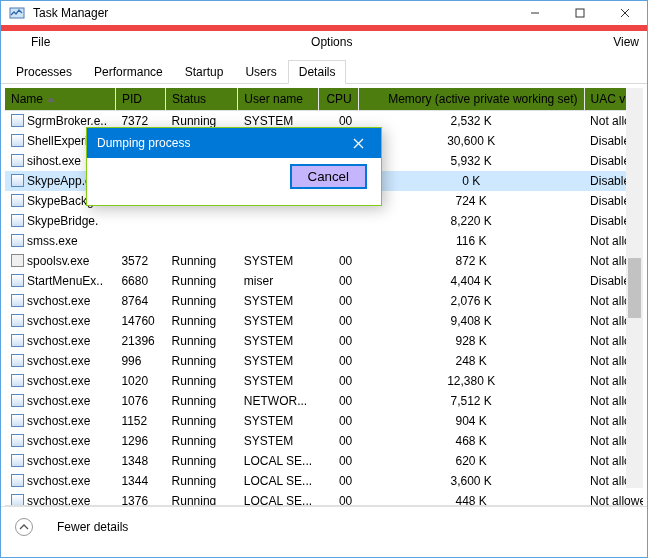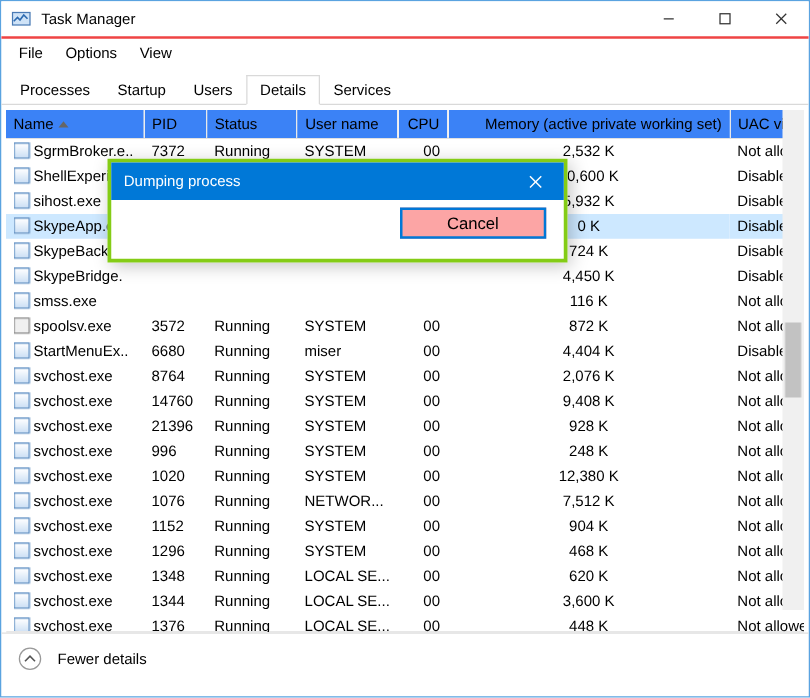--- a/index.html
+++ b/index.html
@@ -14,40 +14,41 @@
     position: relative;
     border: 1px solid #5aa3e0;
   }
   
   .titlebar {
     height: 30px;
     background: #fff;
     display: flex;
     align-items: center;
     padding-left: 8px;
-    border-bottom: 2px solid #ef4444;
+    border-bottom: 6px solid #ef4444;
   }
   .titlebar .app-icon {
     width: 16px; height: 16px;
     margin-right: 8px;
     display: flex; align-items:center; justify-content:center;
   }
   .titlebar .title { flex: 1; }
   .wincontrols { display: flex; height: 100%; }
   .wincontrols .btn {
     width: 45px; display:flex; align-items:center; justify-content:center;
     color:#555; cursor:pointer;
   }
   
   .menubar {
     height: 22px;
     display: flex;
     align-items: center;
-    padding-left: 6px;
+    padding-left: 22px;
     gap: 2px;
+    justify-content: space-between;
   }
   .menubar .menuitem { padding: 2px 8px; cursor: default; }
   
   .tabs {
     display: flex;
     padding-left: 4px;
     margin-top: 6px;
     border-bottom: 1px solid #d9d9d9;
     position: relative;
   }
@@ -76,21 +77,21 @@
     position: absolute;
     inset: 0;
     overflow-y: hidden;
     overflow-x: scroll;
   }
   table { border-collapse: collapse; width: 680px; table-layout: fixed; }
   th {
     text-align: left;
     font-weight: normal;
     padding: 4px 6px;
-    background: #3b82f6;
+    background: #4d7c0f;
     border-right: 1px solid #e8e8e8;
     border-bottom: 1px solid #e0e0e0;
     position: sticky; top:0;
     white-space: nowrap; overflow:hidden; text-overflow: ellipsis; margin-top: 27px;
   }
   th.sorted::after { content:""; display:inline-block; margin-left:4px;
     border-left:4px solid transparent; border-right:4px solid transparent;
     border-bottom:5px solid #666; vertical-align: middle;}
   td {
     padding: 2px 6px;
@@ -123,56 +124,56 @@
   }
   
   .footer {
     height: 40px;
     border-top: 1px solid #e0e0e0;
     display:flex; align-items:center;
     padding: 0 10px;
     gap: 10px;
   }
   .fewer {
-    display:flex; align-items:center; gap:13px; cursor:pointer;
+    display:flex; align-items:center; gap:24px; cursor:pointer;
     padding:2px 4px;
   }
   .fewer .circ {
     width:18px; height:18px; border:1px solid #999; border-radius:50%;
     display:flex; align-items:center; justify-content:center;
   }
   .spacer { flex:1; }
   .endtask {
     padding: 4px 14px; background:#e1e1e1; border:1px solid #adadad;
     cursor:pointer;
   }
   
   .dialog {
     position:absolute;
     left:85px; top:126px;
-    width:368px;
+    width:296px;
     background:#fff;
-    border:3px solid #84cc16;
+    border:1px solid #84cc16;
     box-shadow: 3px 3px 14px rgba(0,0,0,0.25);
     z-index:100;
   }
   .dialog .dtitlebar {
     background:#0078d7; color:#fff;
     height:30px; display:flex; align-items:center;
     padding-left:10px;
   }
   .dialog .dtitlebar .dtitle { flex:1; font-size:12px; }
   .dialog .dclose {
     width:45px; height:100%; display:flex; align-items:center; justify-content:center;
     cursor:pointer;
   }
   .dialog .dbody { padding:18px 14px 10px 14px; }
   .dialog .dactions { padding:6px 14px 16px; display:flex; justify-content:flex-end;}
   .dialog .dbtn {
-    padding:3px 36px; background:#fca5a5; border:2px solid #0078d7;
+    padding:3px 16px; background:#c4b5fd; border:2px solid #0078d7;
     cursor:pointer;
   }
 </style>
 </head>
 <body>
 
 <div class="titlebar">
   <span class="app-icon">
     <svg width="16" height="16" viewBox="0 0 16 16">
       <rect x="1" y="3" width="14" height="10" fill="#cfe3f7" stroke="#4a7bb5"></rect>
@@ -201,24 +202,24 @@
 </div>
 
 <div class="menubar">
   <span class="menuitem">File</span>
   <span class="menuitem">Options</span>
   <span class="menuitem">View</span>
 </div>
 
 <div class="tabs" id="tabs">
     <div class="tab">Processes</div>
+    <div class="tab">Performance</div>
     <div class="tab">Startup</div>
     <div class="tab">Users</div>
     <div class="tab active">Details</div>
-    <div class="tab">Services</div>
   </div>
 
 <div class="tablewrap">
   <div class="table-scroll">
     <table>
       <thead>
         <tr>
           <th class="col-name sorted">Name</th>
           <th class="col-pid">PID</th>
           <th class="col-status">Status</th>
@@ -273,21 +274,21 @@
             <td class="col-cpu"></td>
             <td class="col-mem">724 K</td>
             <td class="col-uac">Disabled</td>
           </tr>
           <tr class="row">
             <td class="col-name"><span class="proc-icon"></span><span>SkypeBridge.</span></td>
             <td class="col-pid"></td>
             <td class="col-status"></td>
             <td class="col-user"></td>
             <td class="col-cpu"></td>
-            <td class="col-mem">4,450 K</td>
+            <td class="col-mem">8,220 K</td>
             <td class="col-uac">Disabled</td>
           </tr>
           <tr class="row">
             <td class="col-name"><span class="proc-icon"></span><span>smss.exe</span></td>
             <td class="col-pid"></td>
             <td class="col-status"></td>
             <td class="col-user"></td>
             <td class="col-cpu"></td>
             <td class="col-mem">116 K</td>
             <td class="col-uac">Not allowed</td>

